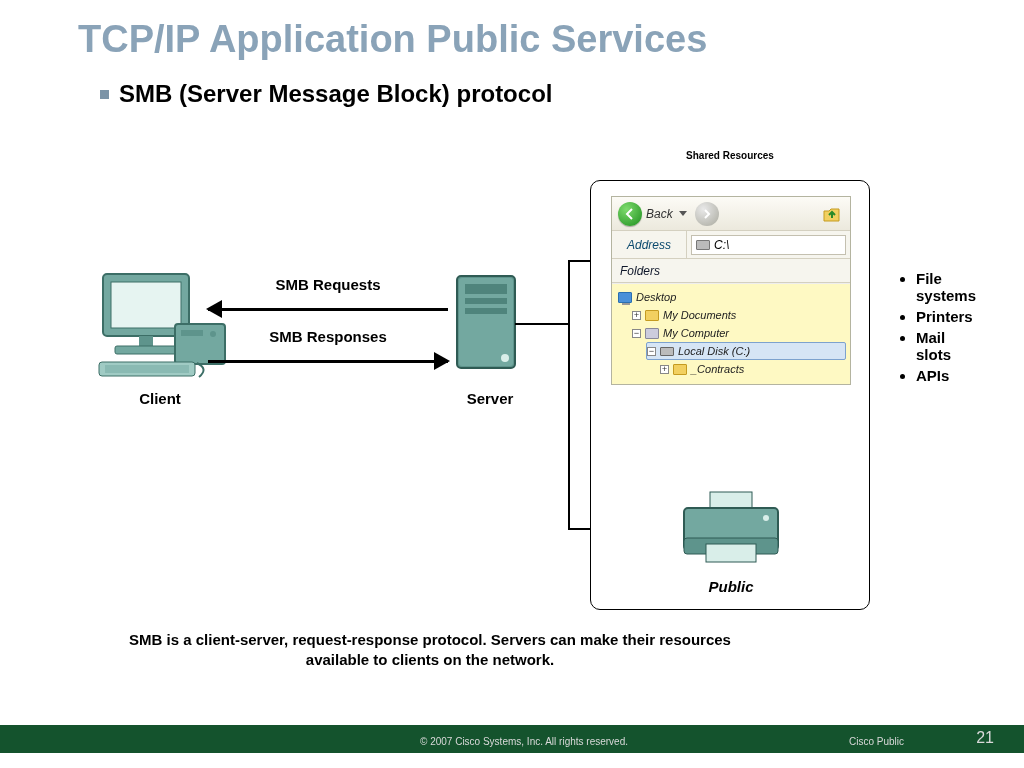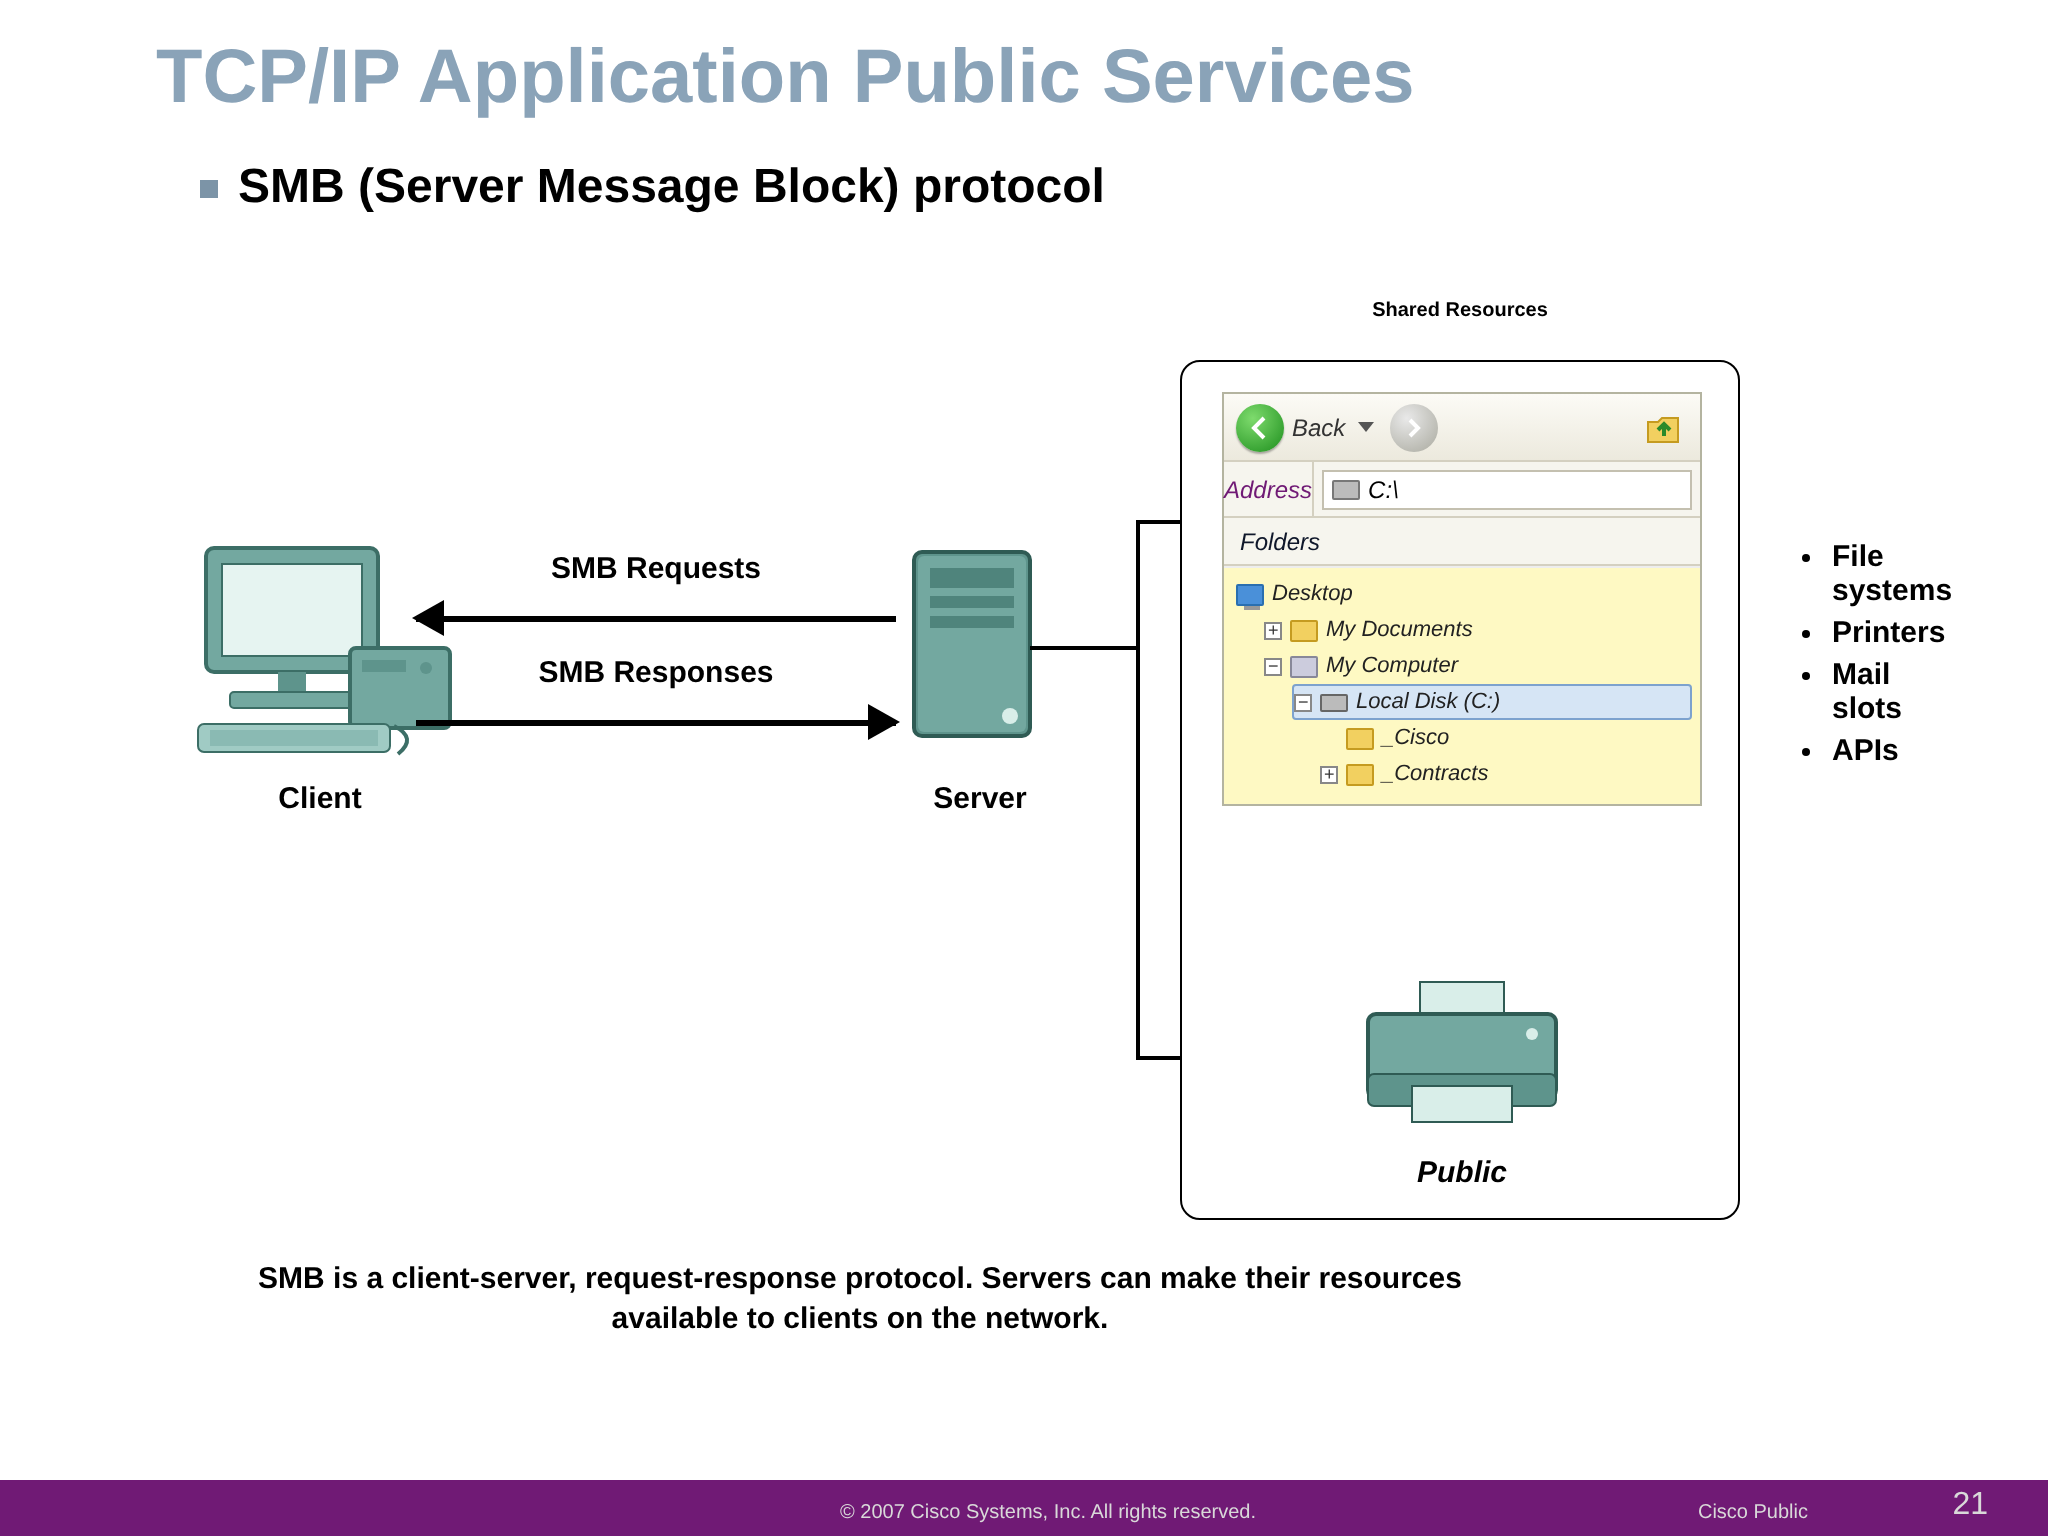--- a/index.html
+++ b/index.html
@@ -198,22 +198,22 @@
     display: flex; align-items: center; justify-content: center;
   }
   .exp-addr {
     height: 28px;
     display: flex;
     align-items: center;
     border-bottom: 1px solid #d4d0c0;
     background: #f6f5ee;
   }
   .exp-addr-label {
-    padding: 0 0;
-    color: #701a75;
+    padding: 0 15px;
+    color: #0c4a6e;
     border-right: 1px solid #d4d0c0;
     height: 100%;
     display: flex;
     align-items: center;
   }
   .exp-addr-field {
     flex: 1;
     background: #fff;
     height: 20px;
     margin: 0 4px;
@@ -331,25 +331,25 @@
     left: 50px;
     width: 640px;
     font-size: 15px;
     font-weight: bold;
     text-align: center;
     line-height: 1.35;
   }
   
   .footer {
     position: absolute;
-    bottom: 0;
+    bottom: 15px;
     left: 0;
     width: 100%;
     height: 28px;
-    background: #701a75;
+    background: #14532d;
   }
   .footer-left {
     position: absolute;
     left: 420px;
     bottom: 6px;
     font-size: 10px;
     color: #d9d9d9;
   }
   .footer-mid {
     position: absolute;
@@ -472,25 +472,20 @@
           <div class="expander">−</div>
           <div class="ico-mycomp"></div>
           <span>My Computer</span>
         </div>
         <div class="tree-row ind2 sel">
           <div class="expander">−</div>
           <div class="ico-drive"></div>
           <span>Local Disk (C:)</span>
         </div>
         <div class="tree-row ind3">
-          <div class="spacer9"></div>
-          <div class="ico-folder"></div>
-          <span>_Cisco</span>
-        </div>
-        <div class="tree-row ind3">
           <div class="expander">+</div>
           <div class="ico-folder"></div>
           <span>_Contracts</span>
         </div>
       </div>
     </div>
 
     <div class="printer-wrap">
       <svg width="110" height="80" viewBox="0 0 110 80">
         <rect x="34" y="2" width="42" height="20" fill="#d9eee9" stroke="#2f5b54"></rect>

